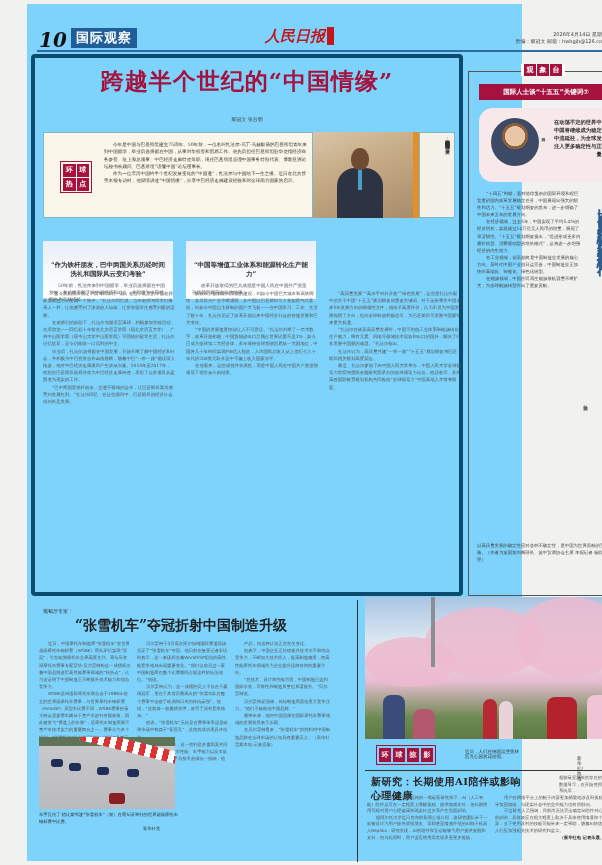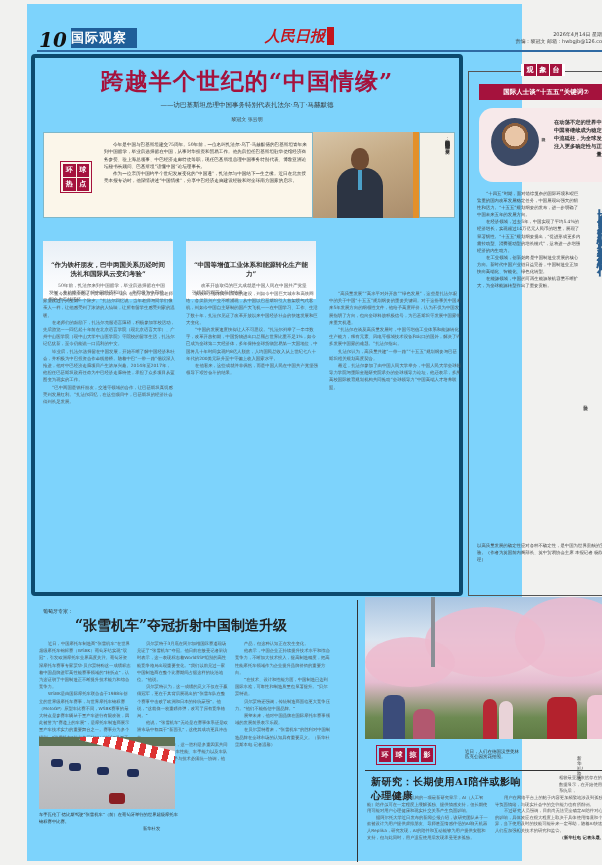--- a/index.html
+++ b/index.html
@@ -1,21 +1,21 @@
 <!DOCTYPE html>
 <html><head>
 <meta charset="utf-8">
 <style>
   * { box-sizing: border-box; margin: 0; padding: 0; }
   body { width: 602px; height: 865px; background: #f1f1ef; font-family: "DejaVu Serif", serif; overflow: hidden; position: relative; color: #222; }
   .page { position: absolute; left: 4px; top: 4px; width: 495px; height: 857px; background: #7dd3fc; margin-left: 23px; }
   
   .masthead { position: absolute; left: 10px; top: 22px; width: 576px; height: 26px; border-bottom: 2px solid #2f6aa3; }
   .page-num { position: absolute; left: 2px; top: 2px; font: italic bold 20px "DejaVu Serif", serif; color: #111; }
-  .section-tag { position: absolute; left: 34px; top: 2px; width: 66px; height: 20px; background: #1f5e99; color: #fff; font: bold 13px "DejaVu Sans", sans-serif; text-align: left; line-height: 20px; letter-spacing: 1px; }
+  .section-tag { position: absolute; left: 34px; top: 2px; width: 66px; height: 20px; background: #1f5e99; color: #fff; font: bold 13px "DejaVu Sans", sans-serif; text-align: center; line-height: 20px; letter-spacing: 1px; }
   .paper-logo { position: absolute; left: 228px; top: 1px; font: italic bold 15px "DejaVu Serif", serif; color: #c3161c; }
   .paper-logo-seal { display: inline-block; width: 7px; height: 18px; background: #c3161c; vertical-align: top; margin-left: 2px; }
   .date-line { position: absolute; right: 6px; top: 5px; font: 5px "DejaVu Sans", sans-serif; color: #444; text-align: right; line-height: 7px; }
   
   .feature { position: absolute; left: 4px; top: 50px; width: 432px; height: 542px; border: 4px solid #0c4a6e; border-radius: 4px; }
   .feat-title { position: absolute; left: 0; top: 8px; width: 424px; text-align: center; font: bold 23px "DejaVu Serif", serif; color: #a5123d; letter-spacing: 1px; }
   .feat-sub { position: absolute; left: 0; top: 43px; width: 424px; text-align: center; font: 6.5px "DejaVu Serif", serif; color: #333; }
   .feat-byline { position: absolute; left: 0; top: 58px; width: 424px; text-align: center; font: 5px "DejaVu Sans", sans-serif; color: #444; }
   .lead-box { position: absolute; left: 8px; top: 74px; width: 270px; height: 86px; background: #fbf6ea; border: 1px solid #7fb7c9; }
   .hot-stamp { position: absolute; left: 16px; top: 28px; width: 32px; height: 32px; border: 1px solid #a5123d; padding: 2px; display: grid; grid-template-columns: 1fr 1fr; gap: 1px; }
@@ -89,21 +89,20 @@
       <span>人民日报</span><span class="paper-logo-seal"></span>
     </div>
     <div class="date-line">
       <div>2026年4月14日  星期二</div>
       <div>责编：黎冠文    邮箱：hwbgjb@126.com</div>
     </div>
   </div>
 
   <div class="feature">
     <div class="feat-title">跨越半个世纪的“中国情缘”</div>
-    <div class="feat-sub">——访巴基斯坦总理中国事务特别代表扎法尔·乌丁·马赫默德</div>
     <div class="feat-byline">黎冠文  张云明</div>
 
     <div class="lead-box">
       <div class="hot-stamp">
         <span>环</span>
         <span>球</span>
         <span>热</span>
         <span>点</span>
       </div>
       <div class="lead-text">

